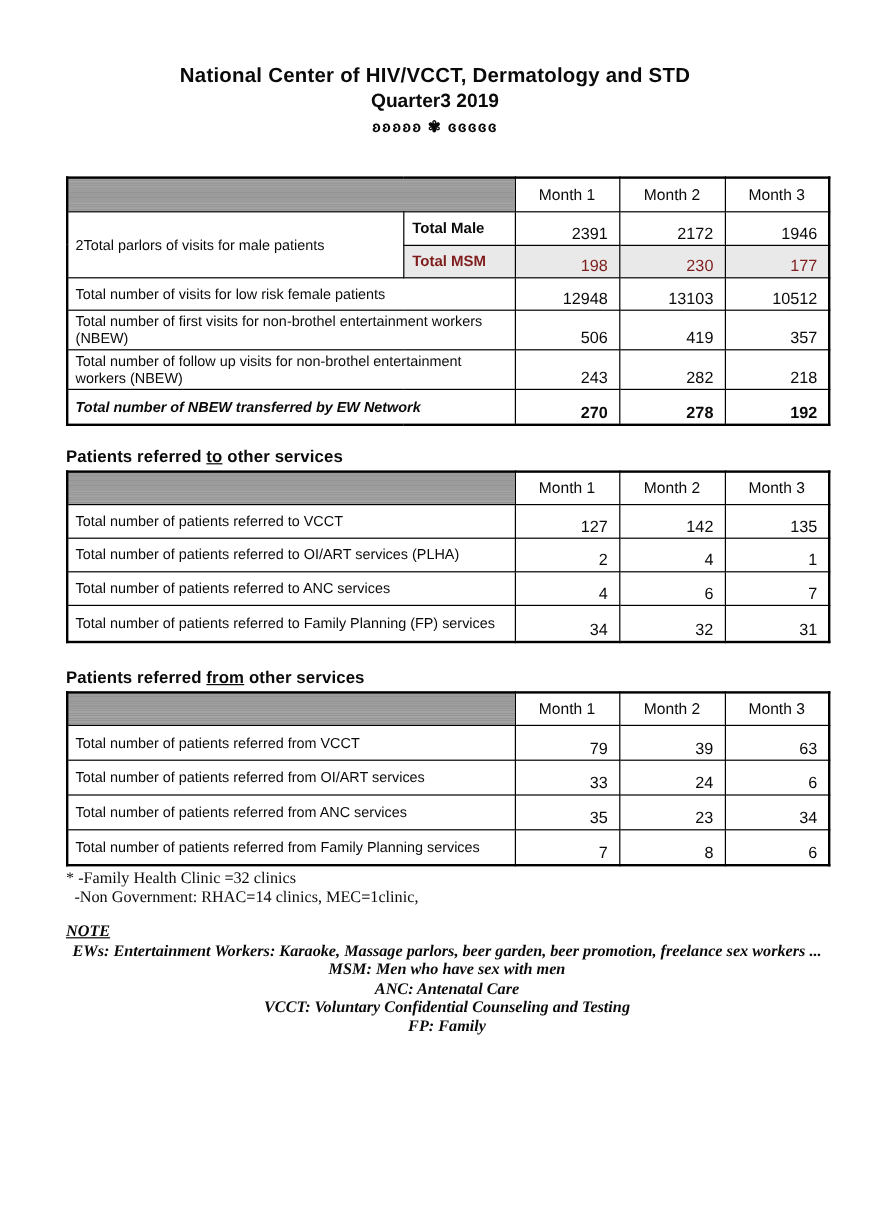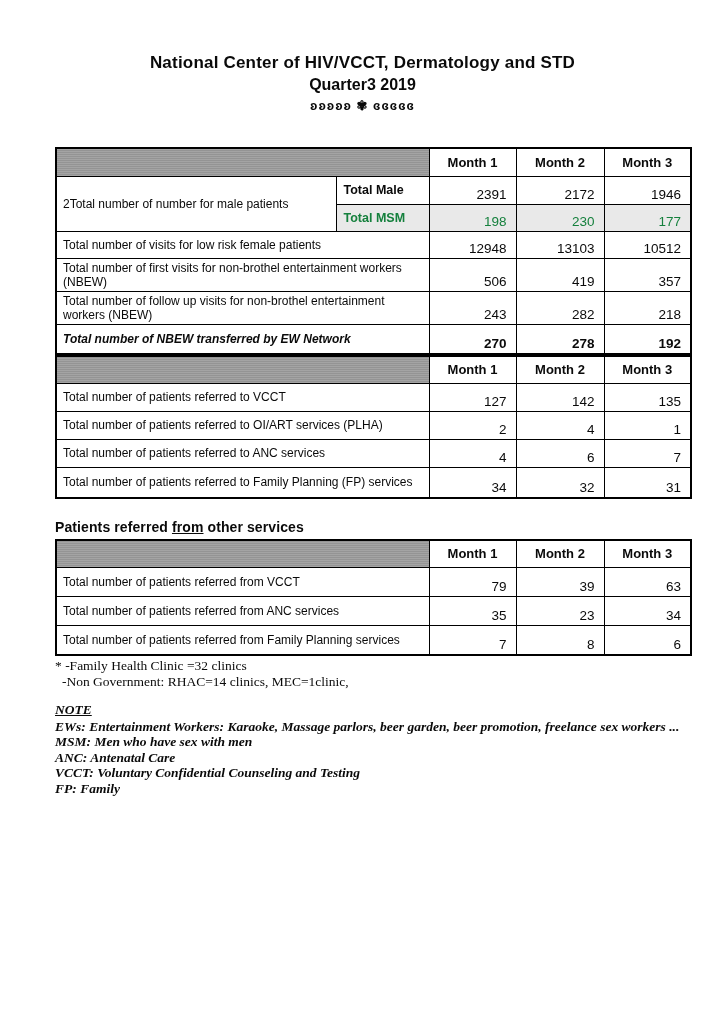--- a/index.html
+++ b/index.html
@@ -45,21 +45,21 @@
     border: 1.5px solid #000;
     padding: 0;
     font-weight: normal;
     text-align: left;
   }
   .head-blank {
     background: #9c9c9c;
     background-image: repeating-linear-gradient(0deg, rgba(255,255,255,0.08) 0 1px, rgba(0,0,0,0.05) 1px 2px);
   }
   .month-h {
-    font-weight: bold;
+    font-weight: normal;
     font-size: 13px;
     text-align: center;
     vertical-align: middle;
     background: #fff;
   }
   .lbl {
     font-size: 12px;
     vertical-align: middle;
     padding: 2px 4px 2px 6px;
     line-height: 14px;
@@ -69,21 +69,21 @@
     font-size: 12.5px;
     vertical-align: middle;
     padding-left: 7px;
   }
   .num {
     font-size: 13.5px;
     text-align: right;
     vertical-align: bottom;
     padding: 0 9px 2px 0;
   }
-  .msm-row td { background: #e9e9e9; color: #15803d; }
+  .msm-row td { background: #e9e9e9; color: #7f1d1d; }
   .emph .lbl { font-weight: bold; font-style: italic; font-size: 12px; }
   .emph .num { font-weight: bold; margin-top: 33px; }
 
   .t1 { margin-top: 34px; }
   .t1 .r-head   { height: 28px; }
   .t1 .r-male   { height: 28px; }
   .t1 .r-msm    { height: 27px; }
   .t1 .r-female { height: 27px; }
   .t1 .r-first  { height: 30px; }
   .t1 .r-follow { height: 29px; }
@@ -120,21 +120,21 @@
     font-size: 13.5px;
     line-height: 15.5px;
   }
   .note-title {
     font-weight: bold;
     font-style: italic;
     text-decoration: underline;
     margin: 0 0 1px 0;
     font-size: 13.5px;
   }
-  .note-line { margin: 0; font-style: italic; font-weight: bold; }
+  .note-line { margin: 0; font-style: italic; font-weight: bold; text-align: center; }
   .note-line .term { font-weight: bold; }
   .note-line .def { font-weight: bold; }
 </style>
 </head>
 <body>
 
 <div class="title-block">
   <div class="title-line1">National Center of HIV/VCCT, Dermatology and STD</div>
   <div class="title-line3">Quarter3 2019</div>
   <div class="ornament">ʚʚʚʚʚ ✾ ɞɞɞɞɞ</div>
@@ -151,21 +151,21 @@
         <col style="width:87px">
     </colgroup>
     <tbody>
         <tr class="r-head">
       <td class="head-blank" colspan="2"></td>
       <th class="month-h">Month 1</th>
       <th class="month-h">Month 2</th>
       <th class="month-h">Month 3</th>
     </tr>
     <tr class="r-male">
-      <td class="lbl" rowspan="2">2Total number of number for male patients</td>
+      <td class="lbl" rowspan="2">2Total parlors of visits for male patients</td>
       <td class="sub-lbl">Total Male</td>
       <td class="num">2391</td>
       <td class="num">2172</td>
       <td class="num">1946</td>
     </tr>
     <tr class="r-msm msm-row">
       <td class="sub-lbl">Total MSM</td>
       <td class="num">198</td>
       <td class="num">230</td>
       <td class="num">177</td>
@@ -190,20 +190,21 @@
     </tr>
     <tr class="r-emph emph">
       <td class="lbl" colspan="2">Total number of NBEW transferred by EW Network</td>
       <td class="num">270</td>
       <td class="num">278</td>
       <td class="num">192</td>
     </tr>
   </tbody>
     </table>
 
+  <div class="section-h"><span>Patients referred </span><span class="u">to</span><span> other services</span></div>
 
   <table class="t2">
     <colgroup>
       <col style="width:373px">
       <col style="width:87px">
         <col style="width:88px">
         <col style="width:87px">
     </colgroup>
     <tbody>
         <tr class="r-head">
@@ -255,20 +256,26 @@
       <th class="month-h">Month 2</th>
       <th class="month-h">Month 3</th>
     </tr>
     <tr class="r-data">
       <td class="lbl">Total number of patients referred from VCCT</td>
       <td class="num">79</td>
       <td class="num">39</td>
       <td class="num">63</td>
     </tr>
     <tr class="r-data">
+      <td class="lbl">Total number of patients referred from OI/ART services</td>
+      <td class="num">33</td>
+      <td class="num">24</td>
+      <td class="num">6</td>
+    </tr>
+    <tr class="r-data">
       <td class="lbl">Total number of patients referred from ANC services</td>
       <td class="num">35</td>
       <td class="num">23</td>
       <td class="num">34</td>
     </tr>
     <tr class="r-last">
       <td class="lbl">Total number of patients referred from Family Planning services</td>
       <td class="num">7</td>
       <td class="num">8</td>
       <td class="num">6</td>

